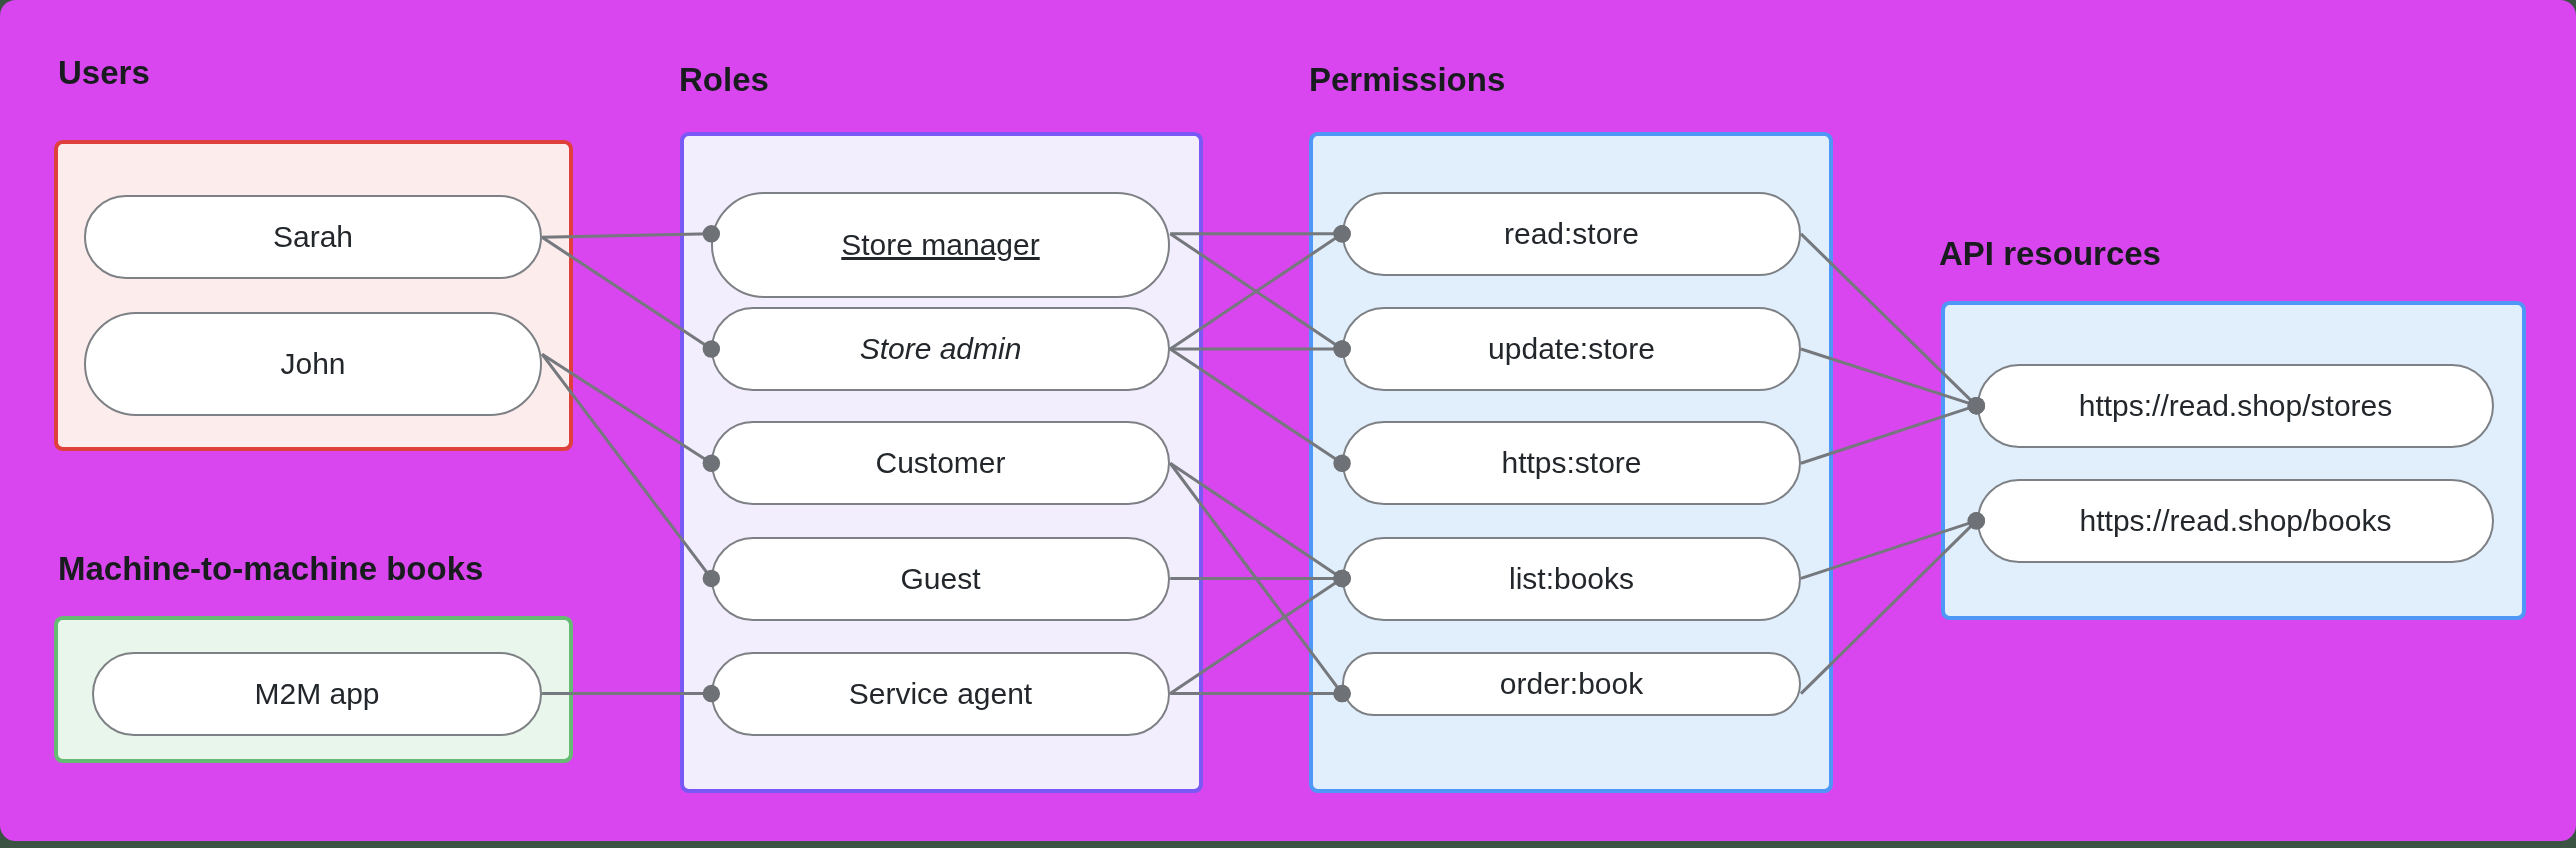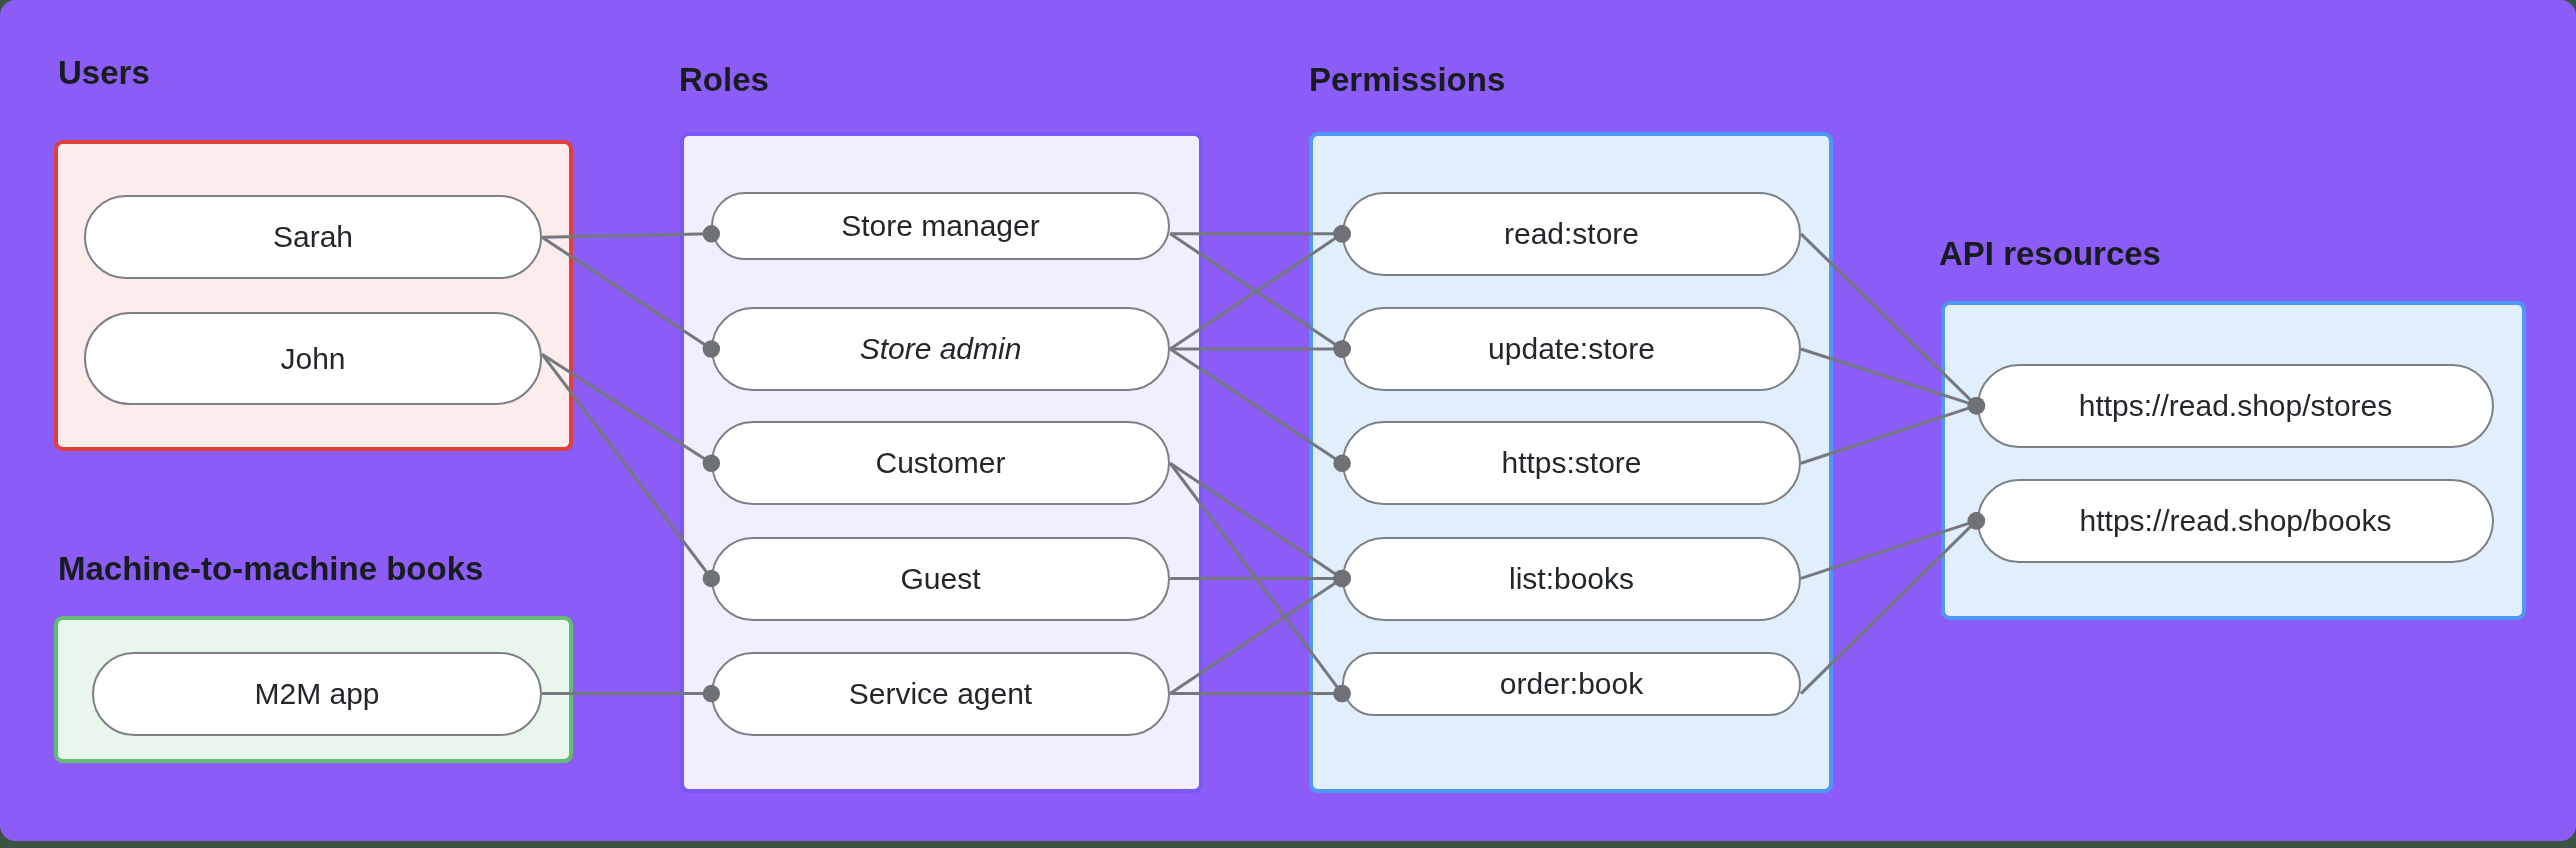--- a/index.html
+++ b/index.html
@@ -54,21 +54,21 @@
     left: 0;
     top: 0;
     pointer-events: none;
   }
   #lines-layer { z-index: 1; }
   #dots-layer  { z-index: 3; }
 </style>
 </head>
 <body style="background: rgb(58, 83, 66);">
 
-<div id="panel" style="background: #8b5cf6;">
+<div id="panel" style="background: #d946ef;">
   <div id="groups">
       <div class="group-box" style="left: 54px; top: 140px; width: 519px; height: 311px; border-color: rgb(224, 64, 60); background: rgb(252, 236, 236);"></div>
       <div class="group-label" style="left: 58px; top: 54px; color: rgb(25, 28, 31);">Users</div>
       <div class="group-box" style="left: 54px; top: 616px; width: 519px; height: 147px; border-color: rgb(101, 187, 114); background: rgb(233, 246, 235);"></div>
       <div class="group-label" style="left: 58px; top: 550px; color: rgb(25, 28, 31);">Machine-to-machine books</div>
       <div class="group-box" style="left: 680px; top: 132px; width: 523px; height: 661px; border-color: rgb(122, 88, 246); background: rgb(243, 238, 254);"></div>
       <div class="group-label" style="left: 679px; top: 61px; color: rgb(25, 28, 31);">Roles</div>
       <div class="group-box" style="left: 1309px; top: 132px; width: 524px; height: 661px; border-color: rgb(79, 151, 247); background: rgb(225, 239, 253);"></div>
       <div class="group-label" style="left: 1309px; top: 61px; color: rgb(25, 28, 31);">Permissions</div>
       <div class="group-box" style="left: 1941px; top: 301px; width: 585px; height: 319px; border-color: rgb(79, 151, 247); background: rgb(225, 239, 253);"></div>
@@ -91,23 +91,23 @@
       <line x1="1341" y1="795" x2="1538" y2="663" stroke="#75787c" stroke-width="3.5"></line>
       <line x1="1341" y1="795" x2="1538" y2="795" stroke="#75787c" stroke-width="3.5"></line>
       <line x1="2064" y1="268" x2="2265" y2="465" stroke="#75787c" stroke-width="3.5"></line>
       <line x1="2064" y1="400" x2="2265" y2="465" stroke="#75787c" stroke-width="3.5"></line>
       <line x1="2064" y1="531" x2="2265" y2="465" stroke="#75787c" stroke-width="3.5"></line>
       <line x1="2064" y1="663" x2="2265" y2="597" stroke="#75787c" stroke-width="3.5"></line>
       <line x1="2064" y1="795" x2="2265" y2="597" stroke="#75787c" stroke-width="3.5"></line>
     </svg>
   <div id="nodes">
       <div class="node-pill" style="left: 84px; top: 195px; width: 458px; height: 84px; border-color: rgb(125, 128, 132); background: rgb(255, 255, 255); color: rgb(35, 39, 43);">Sarah</div>
-      <div class="node-pill" style="left: 84px; top: 312px; width: 458px; height: 93px; border-color: rgb(125, 128, 132); background: rgb(255, 255, 255); color: rgb(35, 39, 43);">John</div>
+      <div class="node-pill" style="left: 84px; top: 312px; width: 458px; height: 104px; border-color: rgb(125, 128, 132); background: rgb(255, 255, 255); color: rgb(35, 39, 43);">John</div>
       <div class="node-pill" style="left: 92px; top: 652px; width: 450px; height: 84px; border-color: rgb(125, 128, 132); background: rgb(255, 255, 255); color: rgb(35, 39, 43);">M2M app</div>
-      <div class="node-pill" style="left: 711px; top: 192px; width: 459px; height: 68px; border-color: rgb(125, 128, 132); background: rgb(255, 255, 255); color: rgb(35, 39, 43);">Store manager</div>
+      <div class="node-pill" style="left: 711px; top: 192px; width: 459px; height: 106px; border-color: rgb(125, 128, 132); background: rgb(255, 255, 255); color: rgb(35, 39, 43); text-decoration: underline;">Store manager</div>
       <div class="node-pill" style="left: 711px; top: 307px; width: 459px; height: 84px; border-color: rgb(125, 128, 132); background: rgb(255, 255, 255); color: rgb(35, 39, 43); font-style: italic;">Store admin</div>
       <div class="node-pill" style="left: 711px; top: 421px; width: 459px; height: 84px; border-color: rgb(125, 128, 132); background: rgb(255, 255, 255); color: rgb(35, 39, 43);">Customer</div>
       <div class="node-pill" style="left: 711px; top: 537px; width: 459px; height: 84px; border-color: rgb(125, 128, 132); background: rgb(255, 255, 255); color: rgb(35, 39, 43);">Guest</div>
       <div class="node-pill" style="left: 711px; top: 652px; width: 459px; height: 84px; border-color: rgb(125, 128, 132); background: rgb(255, 255, 255); color: rgb(35, 39, 43);">Service agent</div>
       <div class="node-pill" style="left: 1342px; top: 192px; width: 459px; height: 84px; border-color: rgb(125, 128, 132); background: rgb(255, 255, 255); color: rgb(35, 39, 43); text-align: center;">read:store</div>
       <div class="node-pill" style="left: 1342px; top: 307px; width: 459px; height: 84px; border-color: rgb(125, 128, 132); background: rgb(255, 255, 255); color: rgb(35, 39, 43);">update:store</div>
       <div class="node-pill" style="left: 1342px; top: 421px; width: 459px; height: 84px; border-color: rgb(125, 128, 132); background: rgb(255, 255, 255); color: rgb(35, 39, 43);">https:store</div>
       <div class="node-pill" style="left: 1342px; top: 537px; width: 459px; height: 84px; border-color: rgb(125, 128, 132); background: rgb(255, 255, 255); color: rgb(35, 39, 43);">list:books</div>
       <div class="node-pill" style="left: 1342px; top: 652px; width: 459px; height: 64px; border-color: rgb(125, 128, 132); background: rgb(255, 255, 255); color: rgb(35, 39, 43);">order:book</div>
       <div class="node-pill" style="left: 1977px; top: 364px; width: 517px; height: 84px; border-color: rgb(125, 128, 132); background: rgb(255, 255, 255); color: rgb(35, 39, 43);">https://read.shop/stores</div>

